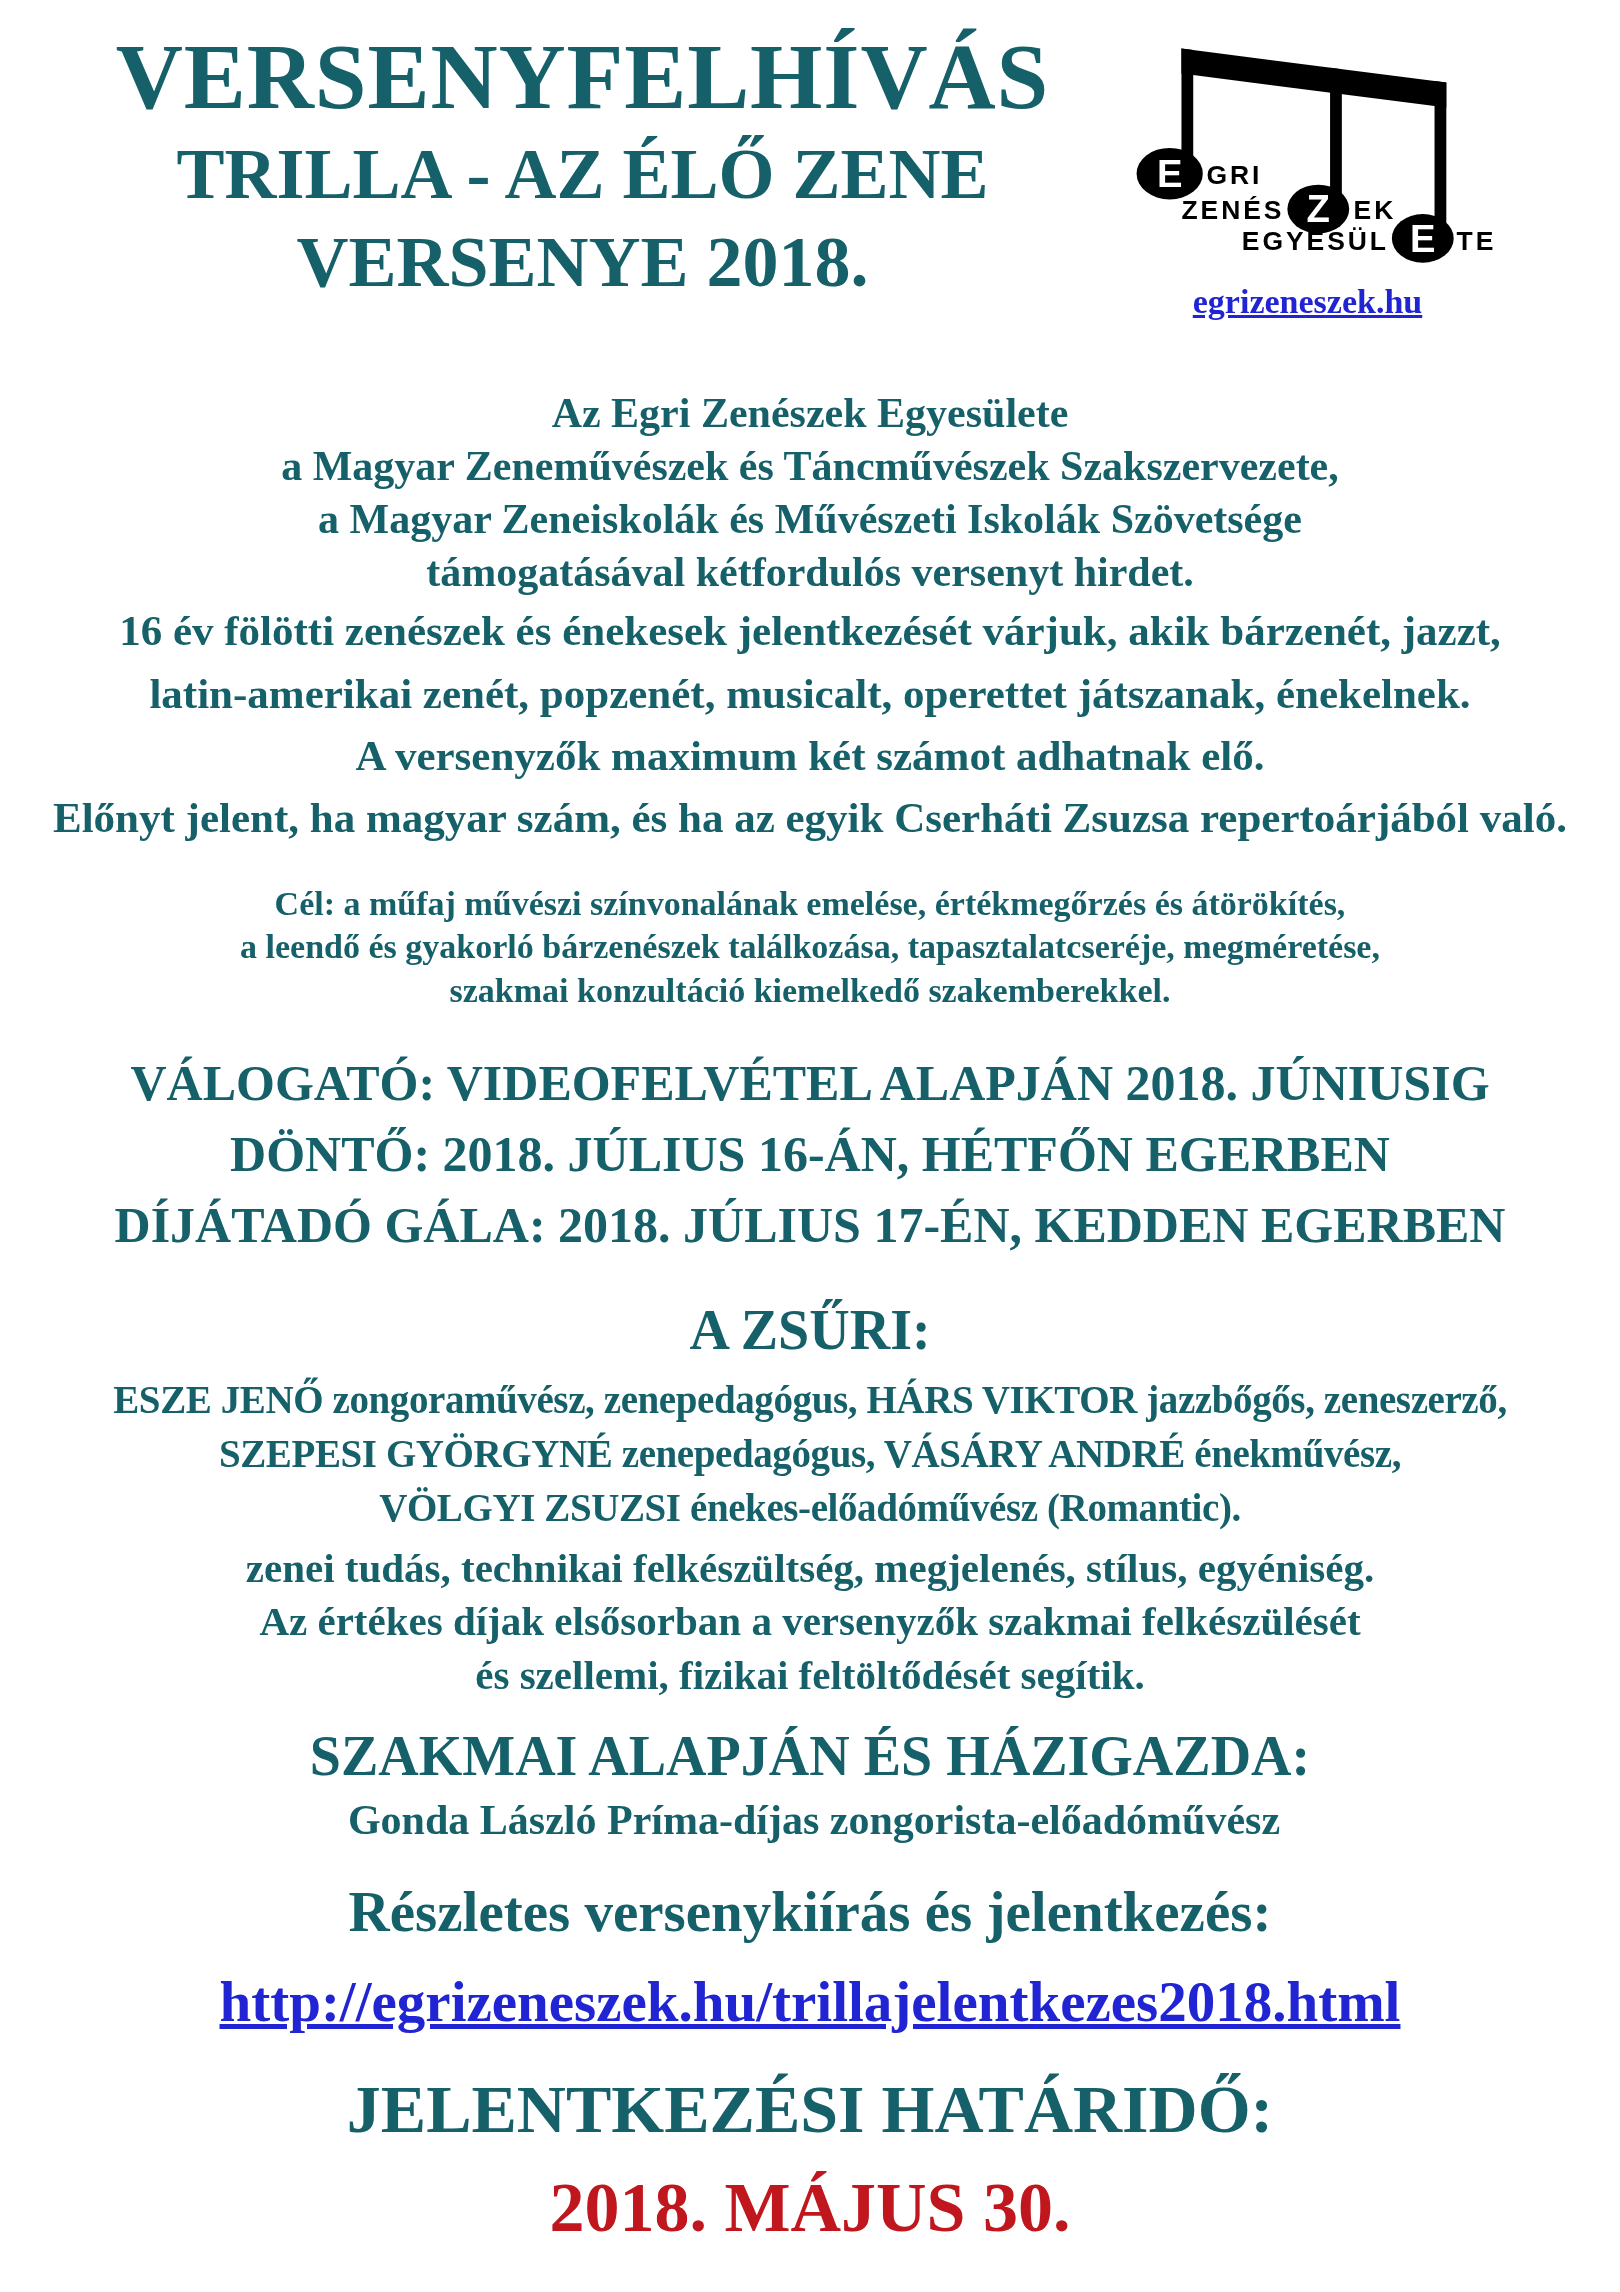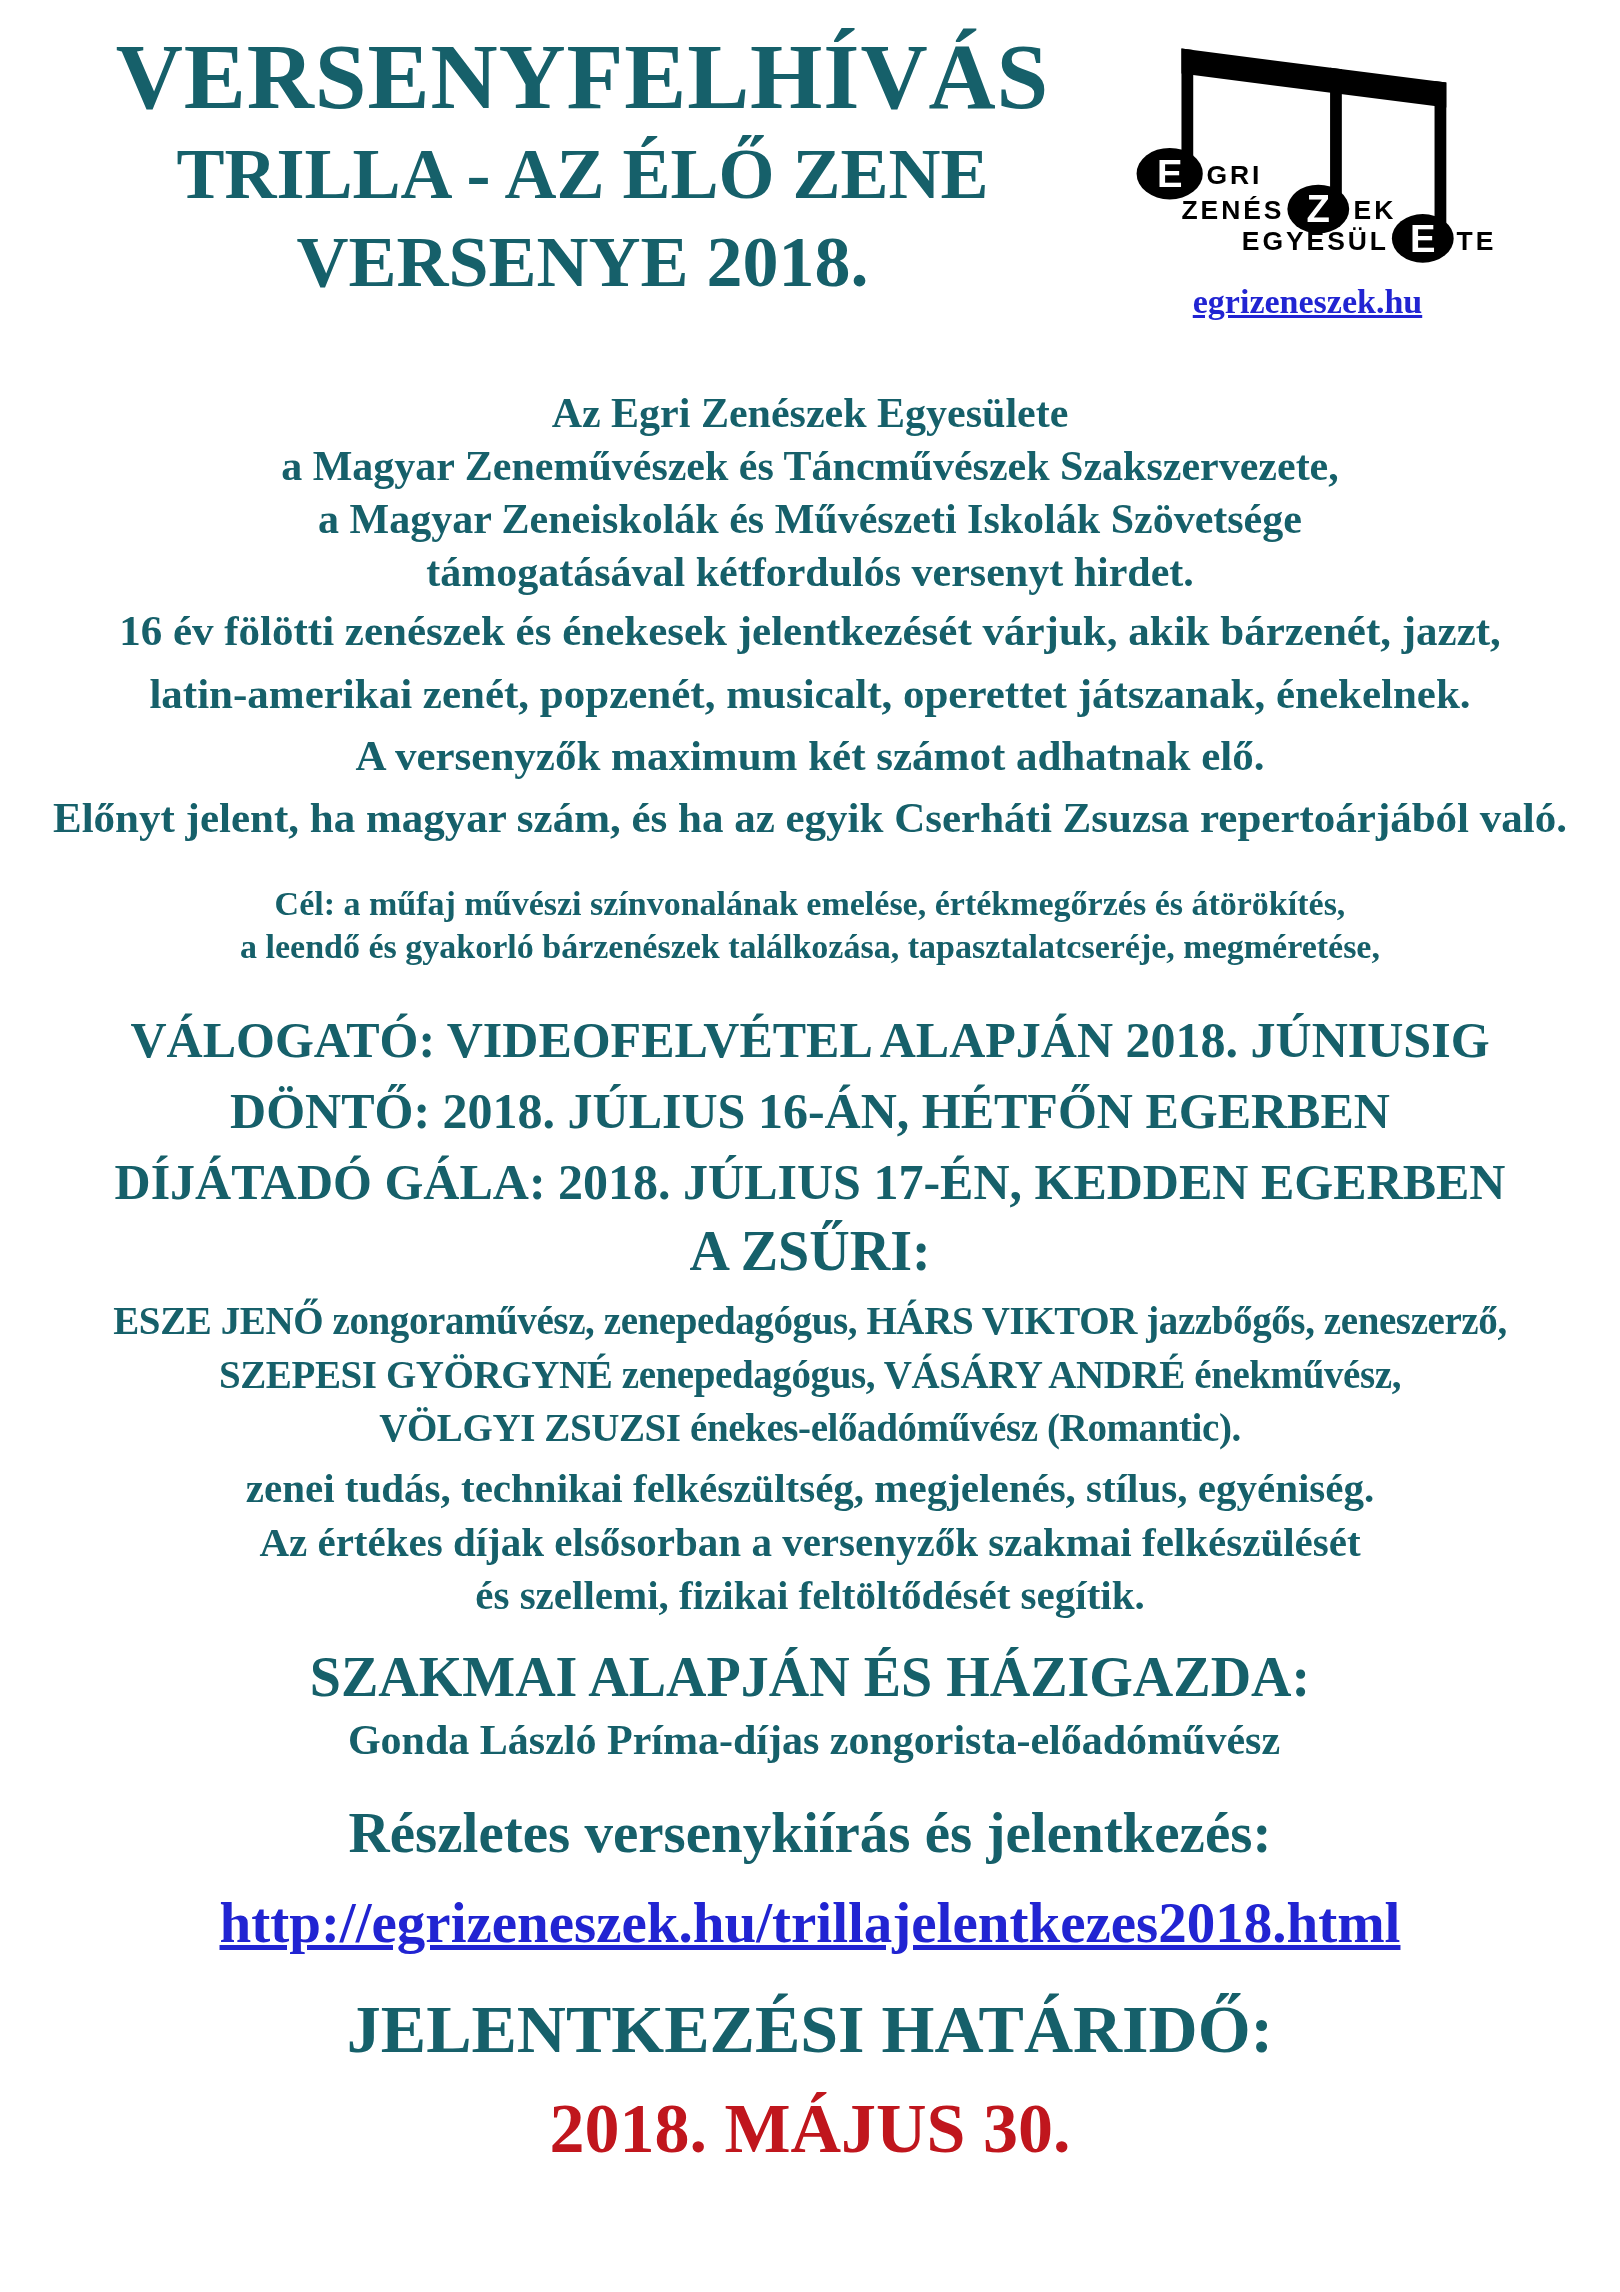--- a/index.html
+++ b/index.html
@@ -27,21 +27,21 @@
   .logo-big-letter { font-family: "Liberation Sans", sans-serif; font-weight: bold; font-size: 52px; fill: #fff; }
   .logo-website { display: inline-block; margin-top: 9px; font-size: 34px; color: var(--link, #2124d2); text-decoration: underline; }
 
   
   .section { width: 100%; text-align: center; }
   .organizers  { margin-top: 14.3px;  font-size: 42px; line-height: 1.26; }
   .eligibility { margin-top: 1.8px;   font-size: 43px; line-height: 1.45; }
   .goal        { margin-top: 32px;  font-size: 34px; line-height: 1.28; }
   .schedule    { margin-top: 36px;  font-size: 50px; line-height: 1.42; }
 
-  .jury        { }
+  .jury        { margin-top: 36px; }
   .jury-heading { font-size: 56px; line-height: 1.2; margin-bottom: 9px; }
   .jury-line   { font-size: 39px; line-height: 1.38; letter-spacing: -0.4px; }
 
   .criteria    { margin-top: 7.2px; }
   .criteria-heading { font-size: 59px; line-height: 1.2; margin-bottom: 7.2px; }
   .criteria-line { font-size: 41px; line-height: 1.3; }
 
   .host        { margin-top: 21.5px; }
   .host-heading { font-size: 56px; line-height: 1.2; }
   .host-line   { font-size: 42px; line-height: 1.4; padding-left: 8px; }
@@ -108,20 +108,21 @@
   <div class="section eligibility">
     <div class="nowrap">16 év fölötti zenészek és énekesek jelentkezését várjuk, akik bárzenét, jazzt,</div>
     <div class="nowrap">latin-amerikai zenét, popzenét, musicalt, operettet játszanak, énekelnek.</div>
     <div class="nowrap">A versenyzők maximum két számot adhatnak elő.</div>
     <div class="nowrap">Előnyt jelent, ha magyar szám, és ha az egyik Cserháti Zsuzsa repertoárjából való.</div>
   </div>
 
   <div class="section goal">
     <div class="nowrap">Cél: a műfaj művészi színvonalának emelése, értékmegőrzés és átörökítés,</div>
     <div class="nowrap">a leendő és gyakorló bárzenészek találkozása, tapasztalatcseréje, megméretése,</div>
+    <div class="nowrap">szakmai konzultáció kiemelkedő szakemberekkel.</div>
   </div>
 
   <div class="section schedule">
     <div class="nowrap">VÁLOGATÓ: VIDEOFELVÉTEL ALAPJÁN 2018. JÚNIUSIG</div>
     <div class="nowrap">DÖNTŐ: 2018. JÚLIUS 16-ÁN, HÉTFŐN EGERBEN</div>
     <div class="nowrap">DÍJÁTADÓ GÁLA: 2018. JÚLIUS 17-ÉN, KEDDEN EGERBEN</div>
   </div>
 
   <div class="section jury">
     <div class="jury-heading nowrap">A ZSŰRI:</div>

